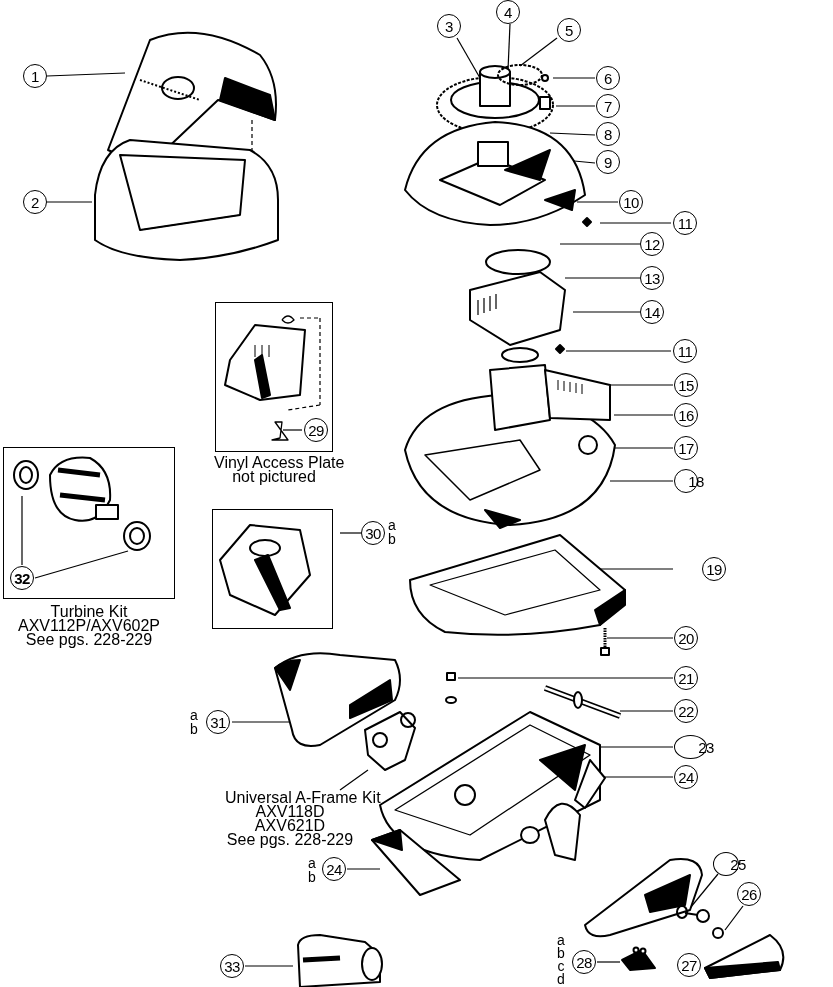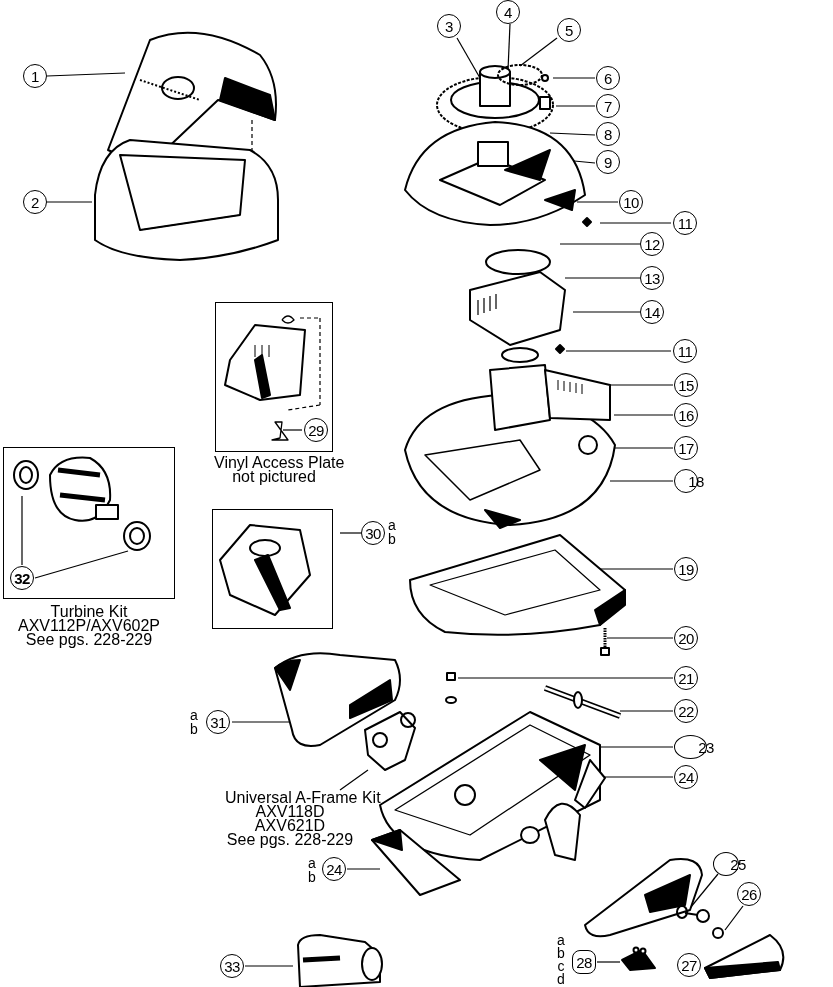--- a/index.html
+++ b/index.html
@@ -224,30 +224,30 @@
 <div class="callout" style="left:619px;top:190px;">10</div>
 <div class="callout" style="left:673px;top:211px;">11</div>
 <div class="callout" style="left:640px;top:232px;">12</div>
 <div class="callout" style="left:640px;top:266px;">13</div>
 <div class="callout" style="left:640px;top:300px;">14</div>
 <div class="callout" style="left:673px;top:339px;">11</div>
 <div class="callout" style="left:674px;top:373px;">15</div>
 <div class="callout" style="left:674px;top:403px;">16</div>
 <div class="callout" style="left:674px;top:436px;">17</div>
 <div class="callout" style="left:674px;top:469px;padding-left:20px;">18</div>
-<div class="callout" style="left:674px;top:557px;">19</div>
+<div class="callout" style="left:702px;top:557px;">19</div>
 <div class="callout" style="left:674px;top:626px;">20</div>
 <div class="callout" style="left:674px;top:666px;">21</div>
 <div class="callout" style="left:674px;top:699px;">22</div>
 <div class="callout" style="left:674px;top:735px;padding-left:31px;">23</div>
 <div class="callout" style="left:674px;top:765px;">24</div>
 <div class="callout" style="left:713px;top:852px;padding-left:24px;">25</div>
 <div class="callout" style="left:737px;top:882px;">26</div>
 <div class="callout" style="left:677px;top:953px;">27</div>
-<div class="callout" style="left:572px;top:950px;border-radius:8px;">28</div>
+<div class="callout" style="left:572px;top:950px;">28</div>
 <div class="callout" style="left:304px;top:418px;">29</div>
 <div class="callout" style="left:361px;top:521px;">30</div>
 <div class="callout" style="left:206px;top:710px;">31</div>
 <div class="callout" style="left:10px;top:566px;font-weight:bold;">32</div>
 <div class="callout" style="left:322px;top:857px;">24</div>
 <div class="callout" style="left:220px;top:954px;">33</div>
 
 <div class="suffix" style="left:386px;top:518px;">a</div>
 <div class="suffix" style="left:386px;top:532px;">b</div>
 <div class="suffix" style="left:188px;top:708px;">a</div>

